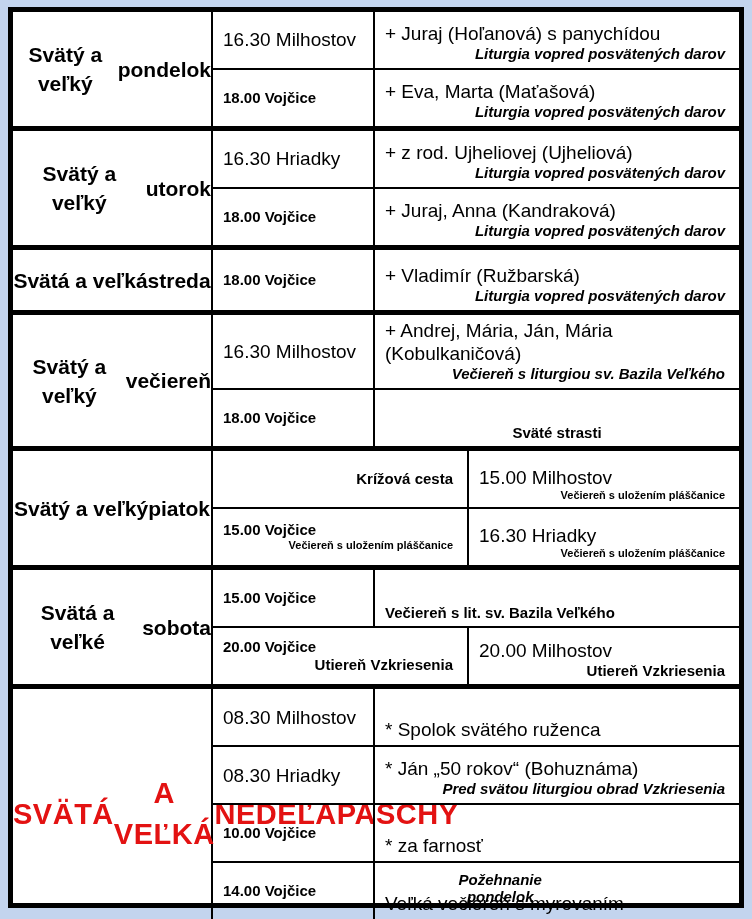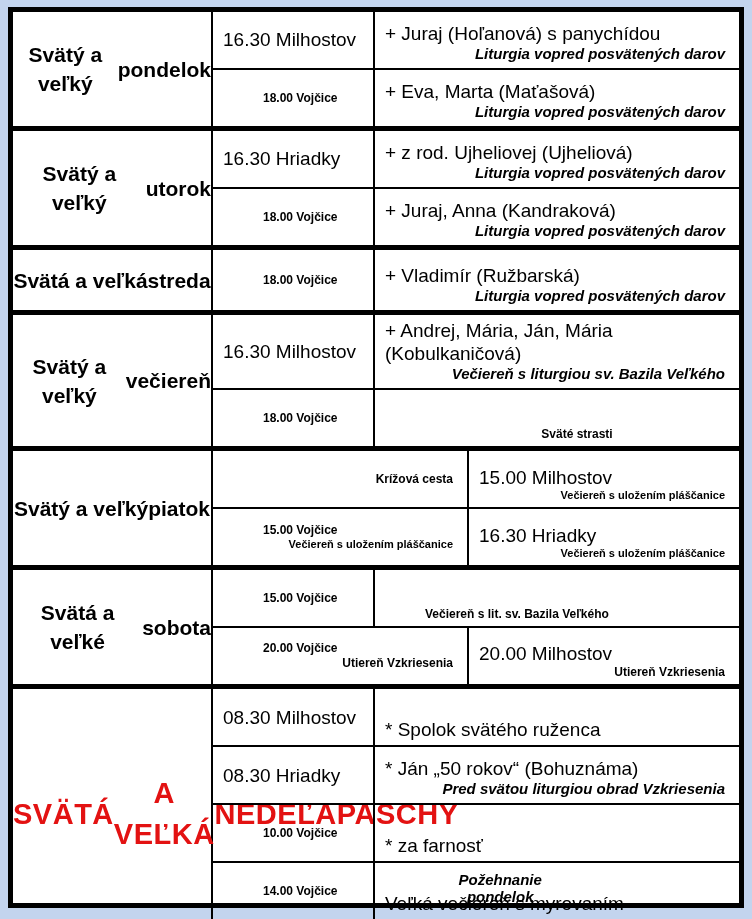--- a/index.html
+++ b/index.html
@@ -31,21 +31,21 @@
   .cell{
     box-sizing:border-box;display:flex;flex-direction:column;justify-content:center;
     padding:4px 0;
   }
   .cell.first{border-right:2px solid #000;flex:0 0 auto;}
   .cell.w-time{width:162px;}
   .cell.w-half{width:256px;}
   .cell.w-rest{flex:1 1 auto;justify-content:flex-end;}
   .line{display:block;line-height:1.22;}
   .s-main{font-size:19px;font-weight:normal;}
-  .s-bold{font-size:12px;font-weight:bold;margin-left:40px;}
+  .s-bold{font-size:15px;font-weight:bold;}
   .s-note{font-size:15px;font-weight:bold;font-style:italic;line-height:1.25;}
   .s-noteb{font-size:11px;font-weight:bold;line-height:1.25;}
   .a-l{text-align:left;padding-left:10px;padding-right:6px;}
   .a-r{text-align:right;padding-right:14px;padding-left:6px;}
   .a-c{text-align:center;padding-left:4px;padding-right:4px;}
   
   .day-cell.sunday{justify-content:space-between;padding-top:20px;}
   .red-line{font-weight:bold;font-size:29px;line-height:41px;letter-spacing:0.5px;}
   .day-footer{
     margin-top:auto;padding-bottom:14px;

